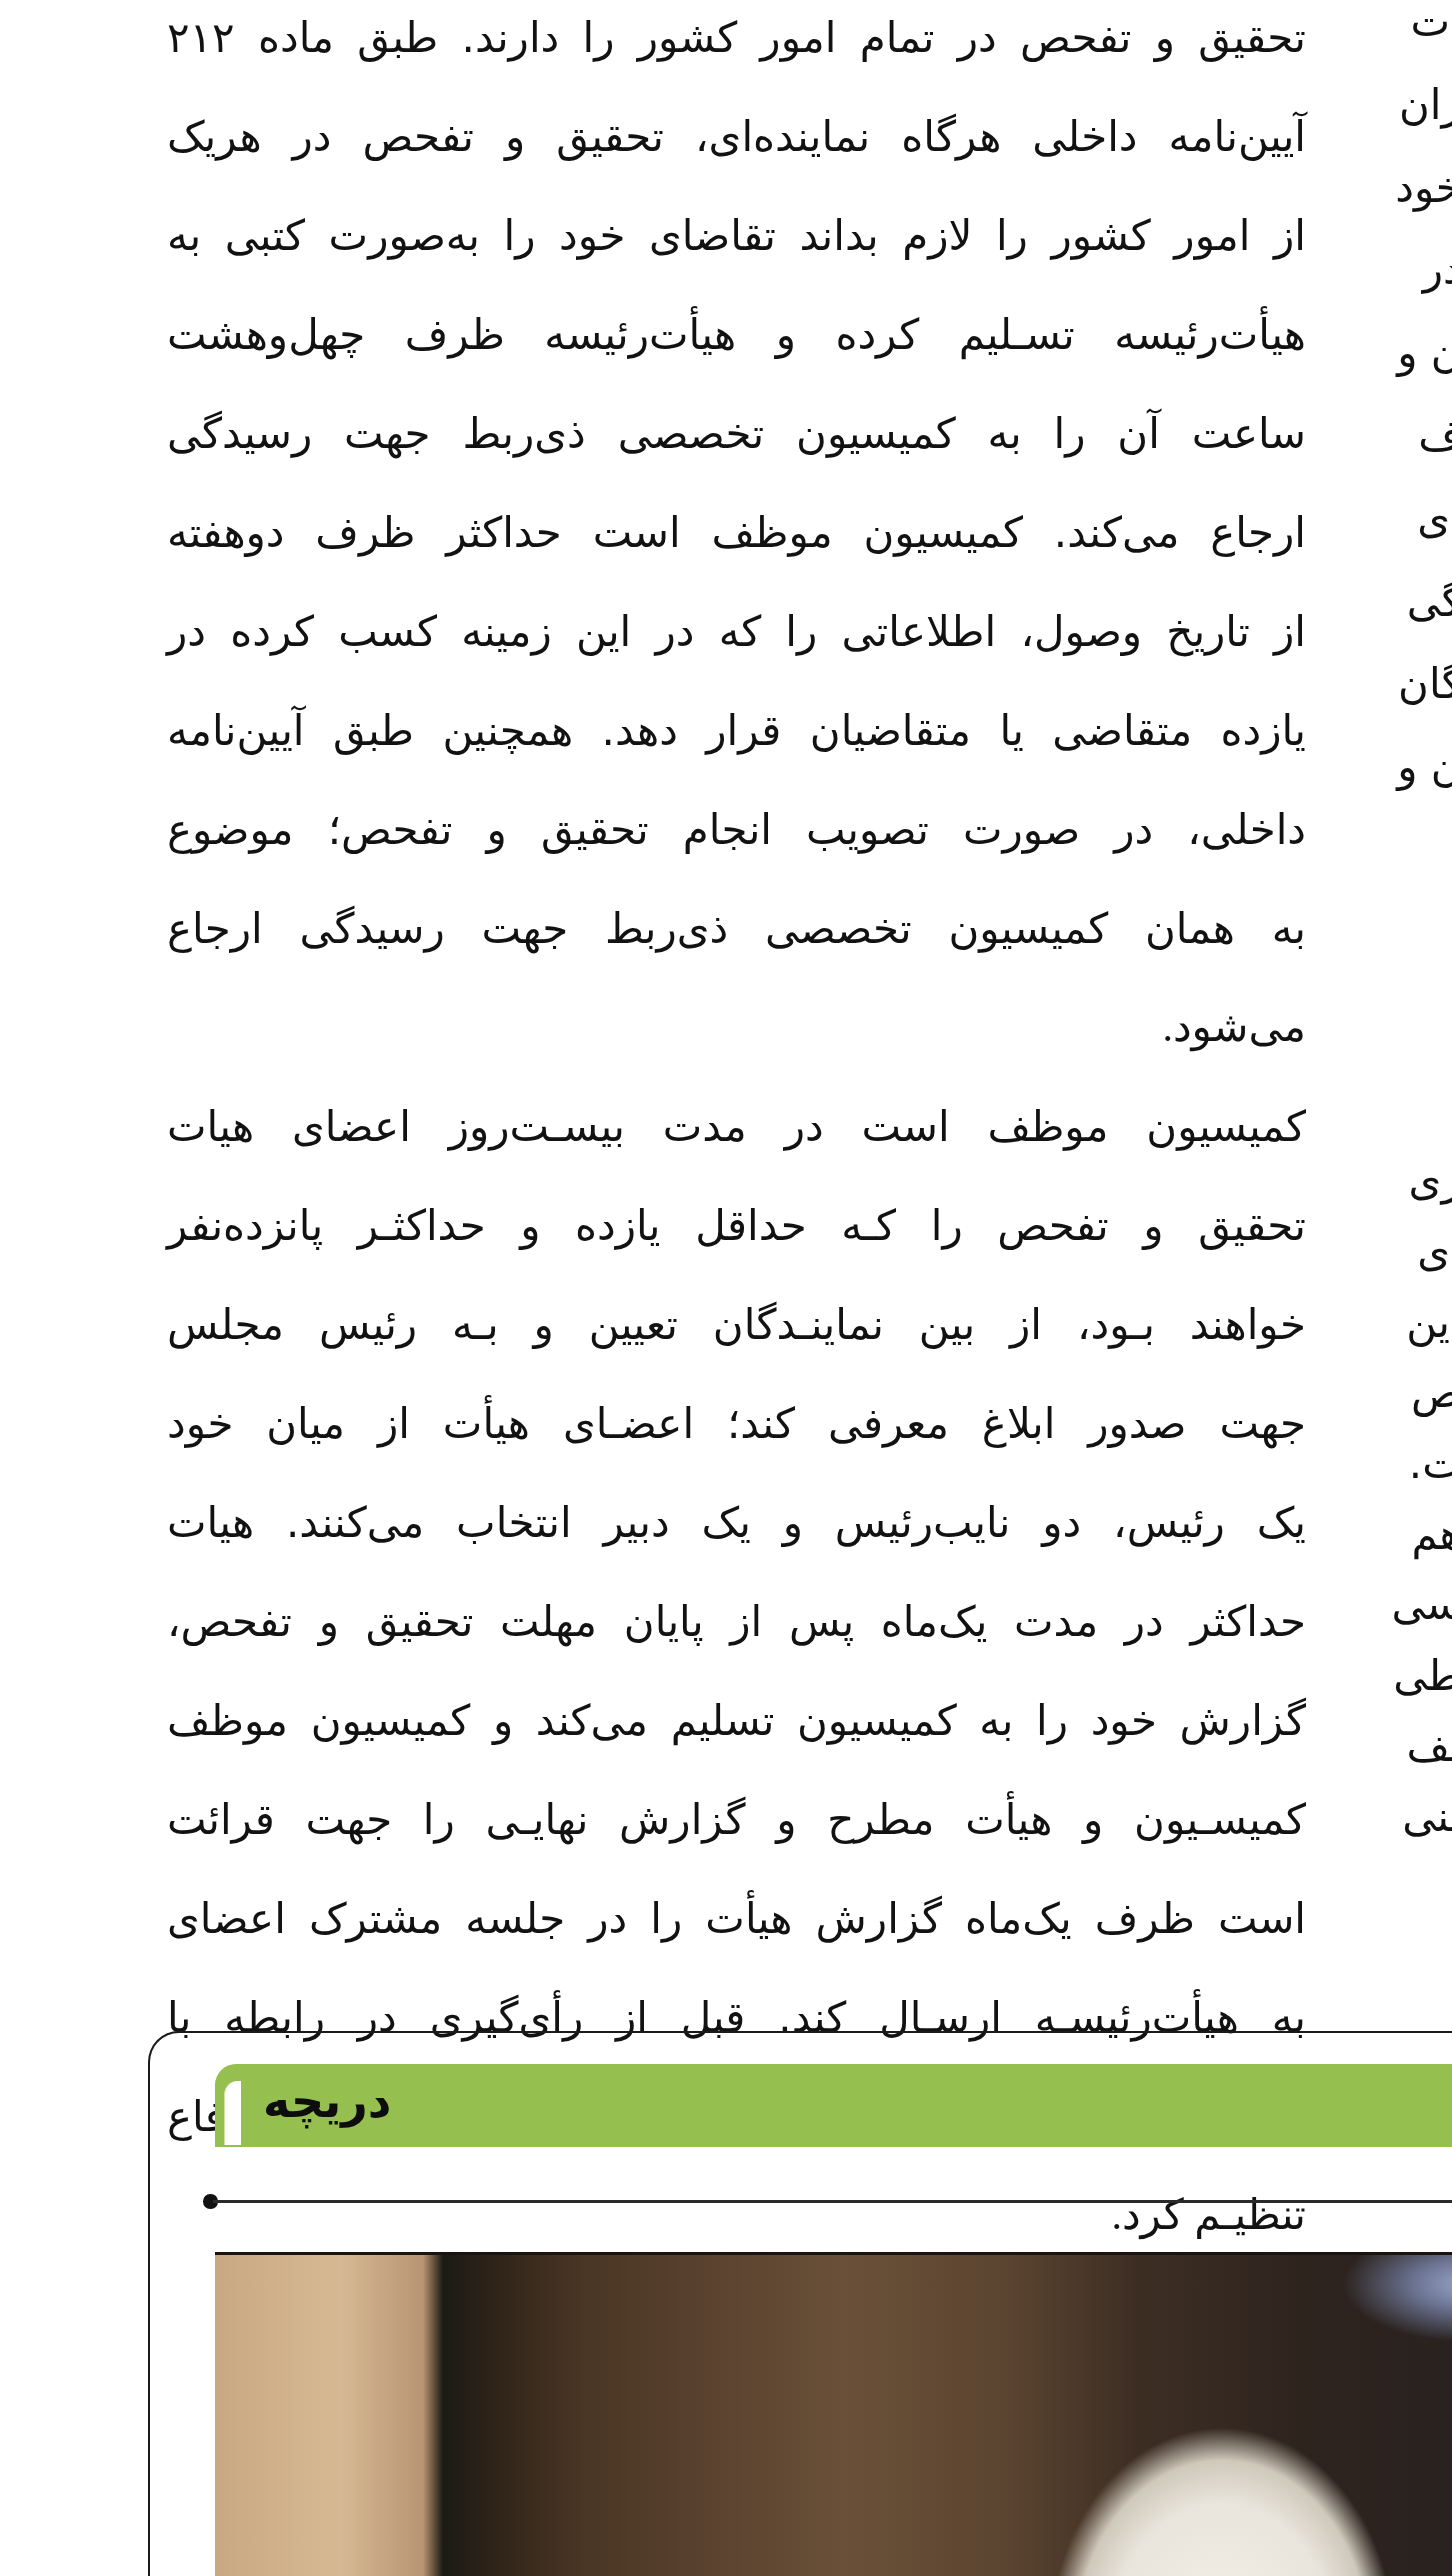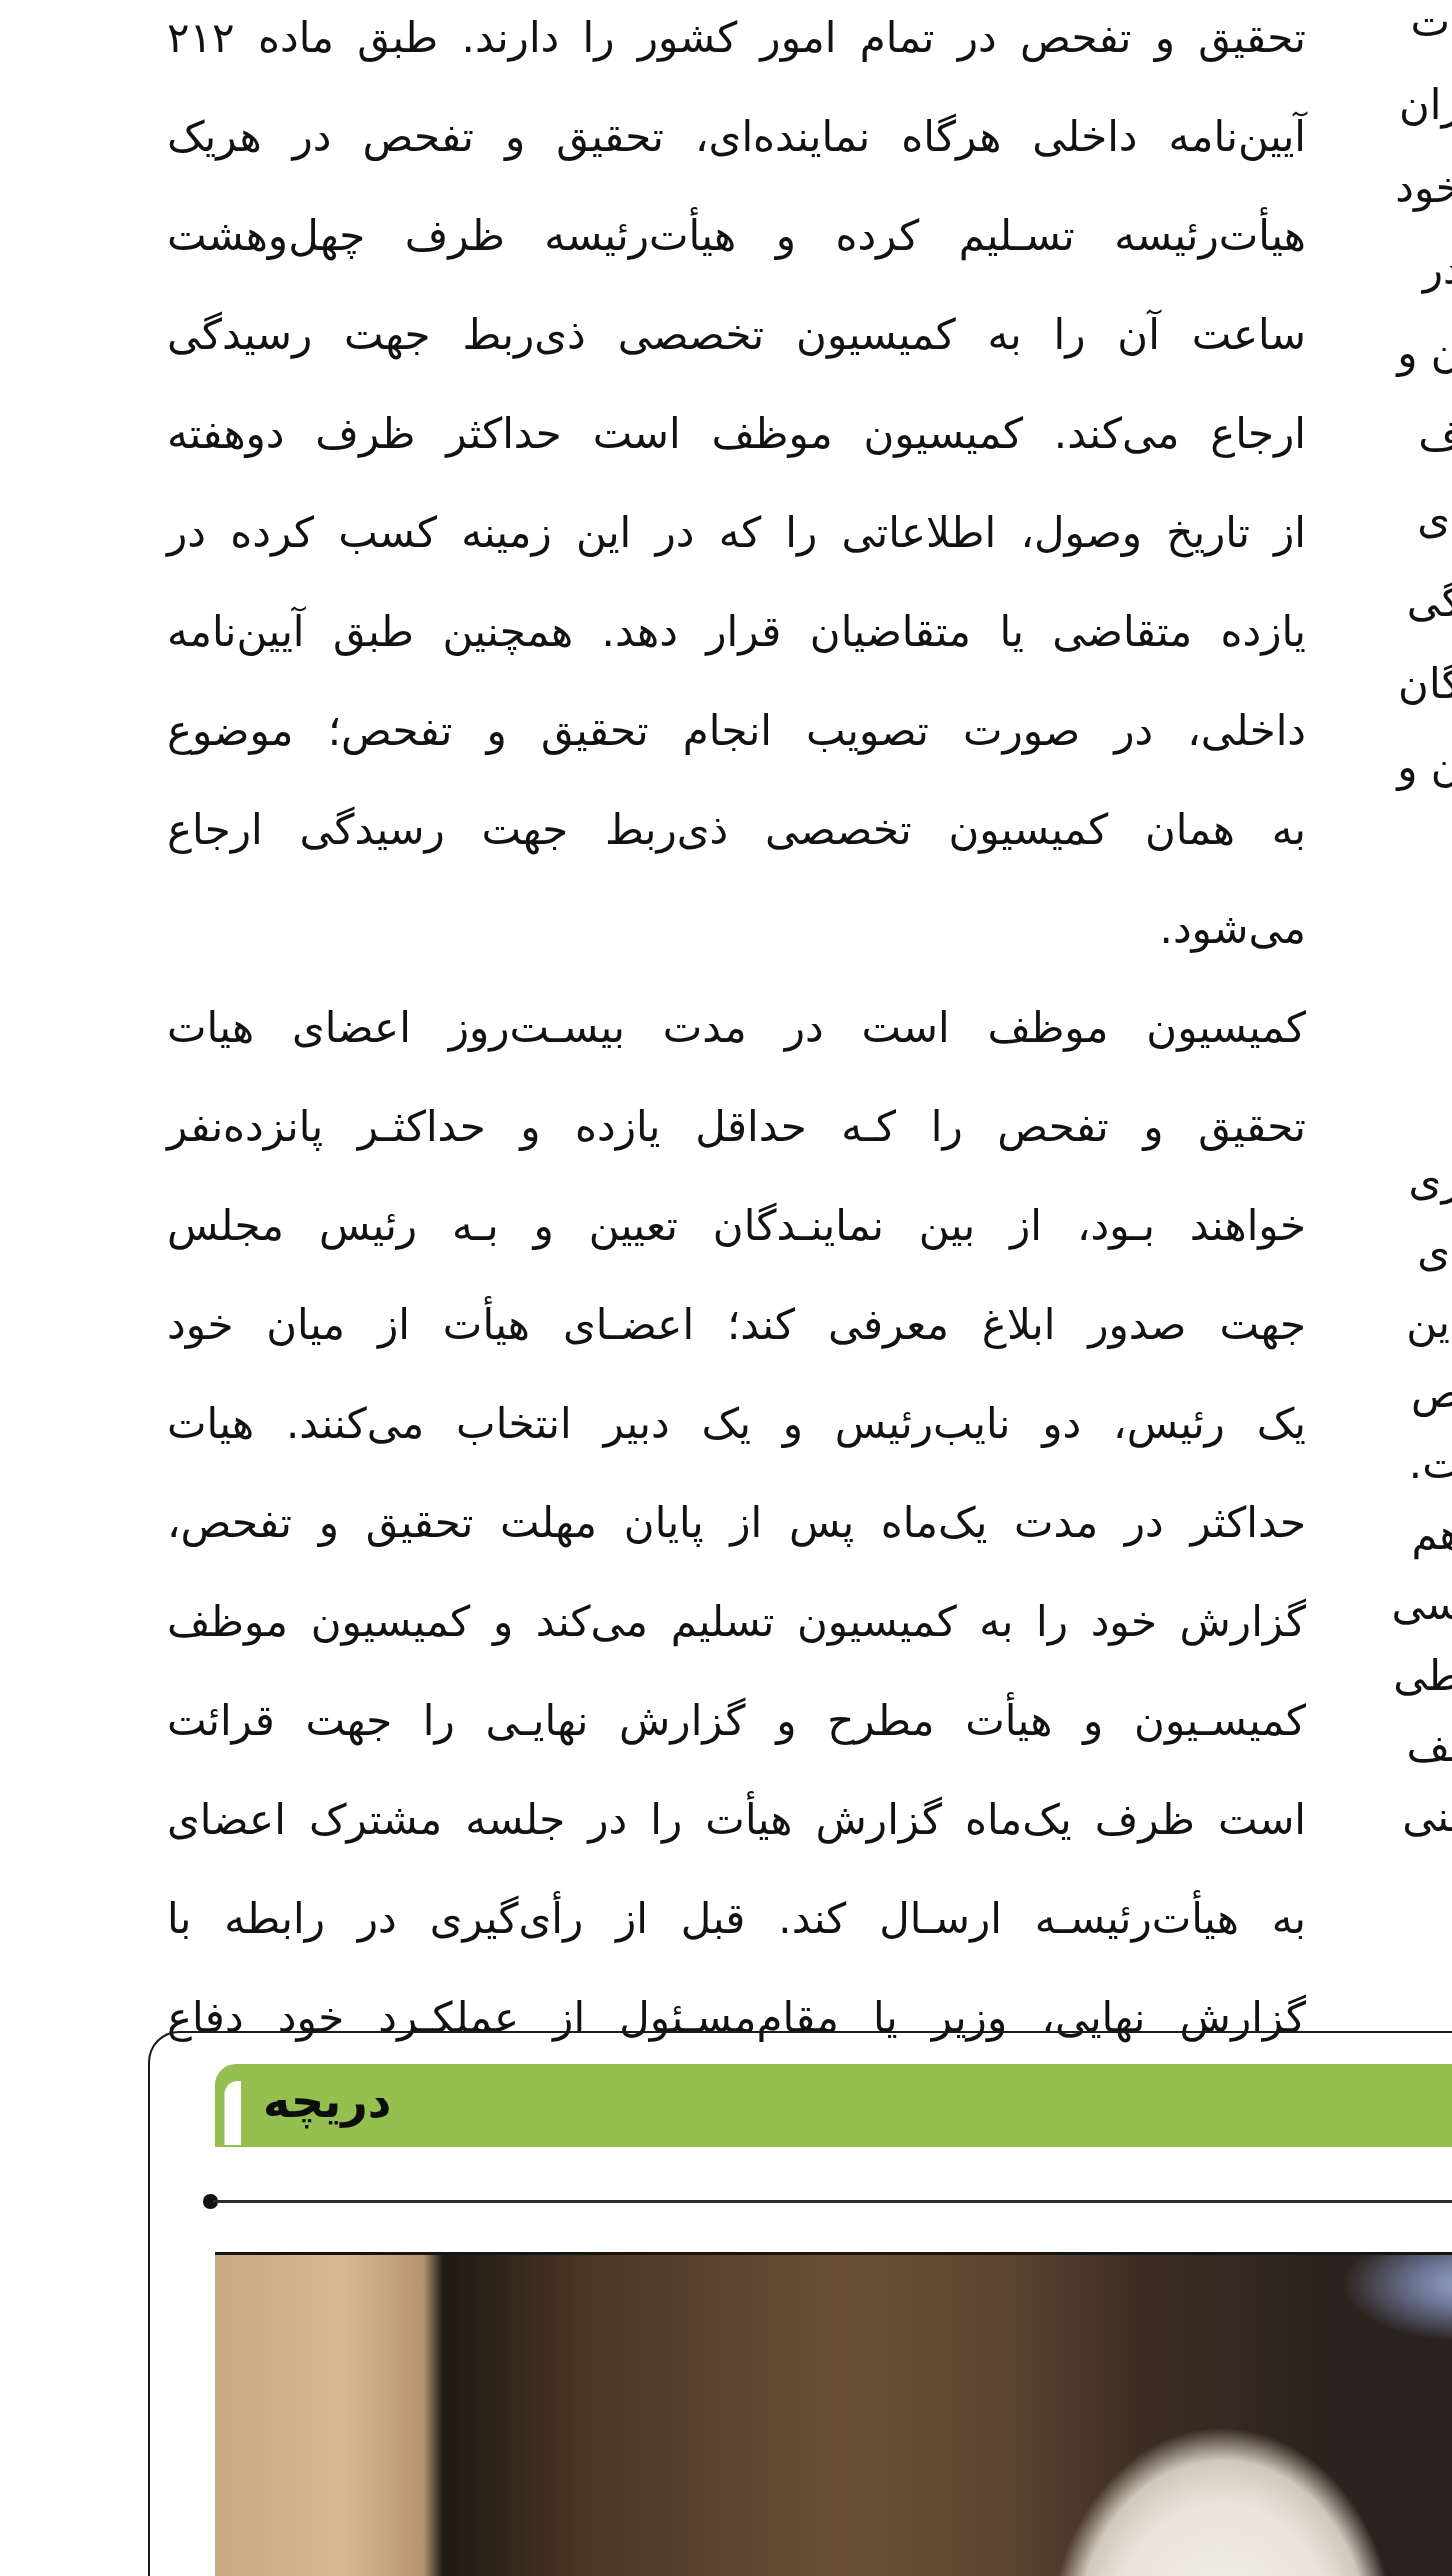--- a/index.html
+++ b/index.html
@@ -14,21 +14,21 @@
     direction:rtl;
   }
   .line {
     height:83px; line-height:43px;
     font-size:42px; white-space:nowrap;
     text-align:justify; text-align-last:justify;
     padding-top:16px;
     color:#121212;
     letter-spacing:-0.5px;
   }
-  .line.last { text-align-last:right; }
+  .line.last { text-align-last:right;font-family:Liberation Serif, serif; }
   .col-side {
     position:absolute; left:1375px; top:0; width:77px; overflow:hidden;
     direction:rtl;
   }
   .col-side .frag {
     position:absolute; right:-9.7px; font-size:42px; line-height:43px;
     white-space:nowrap; color:#121212;
   }
   
   .box {
@@ -66,20 +66,21 @@
       radial-gradient(ellipse 203px 252px at 1007px 387px, #f4f1ea 0%, #e9e5dc 55%, #cfc8bb 72%, rgba(80,62,46,0) 85%),
       linear-gradient(90deg, #c9a882 0px, #d6b994 126px, #b89472 208px, #1c1a14 228px, #2c2218 271px, #4a3624 368px, #5b4330 504px, #6a5038 629px, #5b4430 794px, #3d2e24 920px, #2e241e 1085px, #2a2220 1238px);
   }
 </style>
 </head>
 <body>
 
 <div class="col-main" id="mainCol">
     <div class="line">تحقیق و تفحص در تمام امور کشور را دارند. طبق ماده ۲۱۲</div>
     <div class="line">آیین‌نامه داخلی هرگاه نماینده‌ای، تحقیق و تفحص در هریک</div>
+    <div class="line">از امور کشور را لازم بداند تقاضای خود را به‌صورت کتبی به</div>
     <div class="line">هیأت‌رئیسه تسـلیم کرده و هیأت‌رئیسه ظرف چهل‌وهشت</div>
     <div class="line">ساعت آن را به کمیسیون تخصصی ذی‌ربط جهت رسیدگی</div>
     <div class="line">ارجاع می‌کند. کمیسیون موظف است حداکثر ظرف دوهفته</div>
     <div class="line">از تاریخ وصول، اطلاعاتی را که در این زمینه کسب کرده در</div>
     <div class="line">یازده متقاضی یا متقاضیان قرار دهد. همچنین طبق آیین‌نامه</div>
     <div class="line">داخلی، در صورت تصویب انجام تحقیق و تفحص؛ موضوع</div>
     <div class="line">به همان کمیسیون تخصصی ذی‌ربط جهت رسیدگی ارجاع</div>
     <div class="line last">می‌شود.</div>
     <div class="line">کمیسیون موظف است در مدت بیسـت‌روز اعضای هیات</div>
     <div class="line">تحقیق و تفحص را کـه حداقل یازده و حداکثـر پانزده‌نفر</div>

